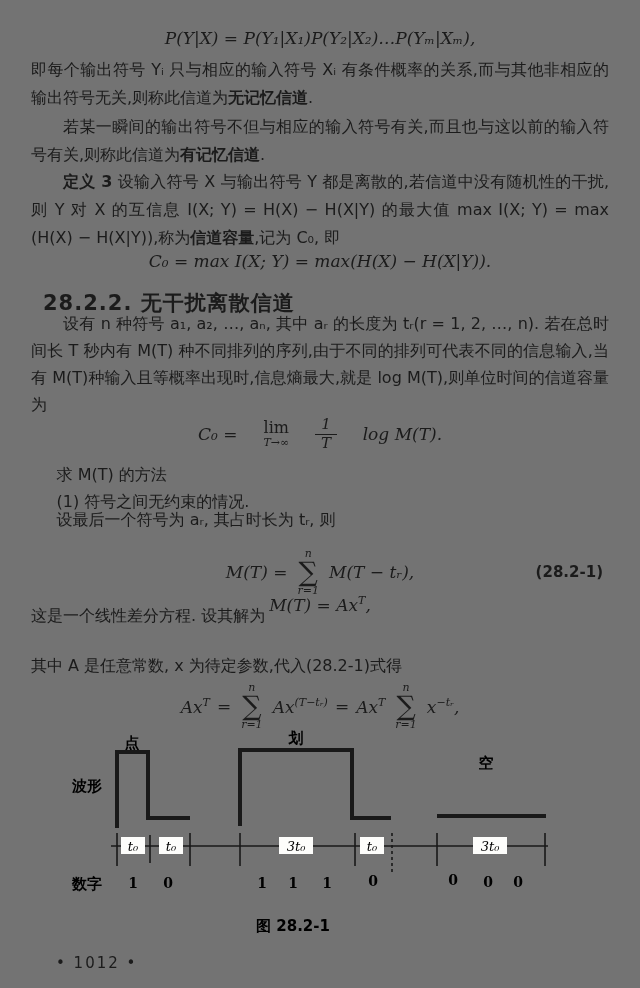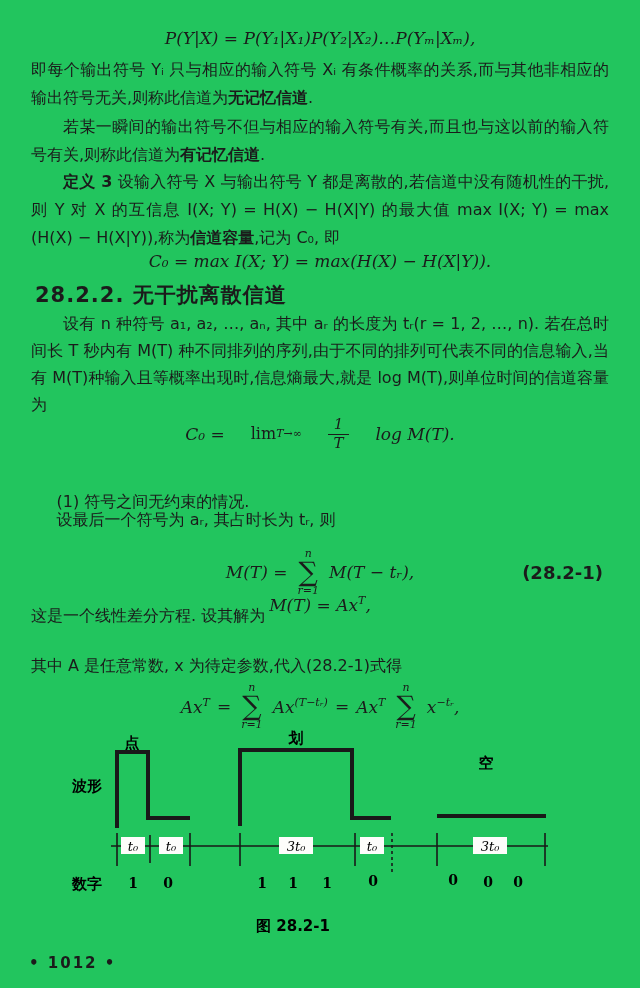--- a/index.html
+++ b/index.html
@@ -1,46 +1,46 @@
 <!DOCTYPE html>
 <html><head>
 <meta charset="utf-8">
 <style>
   html,body{margin:0;padding:0;background:#ffffff;}
   .page{
-    position:relative;width:640px;height:988px;background:#22c55e;color:#1b1b1b;
+    position:relative;width:640px;height:988px;background:#737373;color:#1b1b1b;
     font-family:"DejaVu Sans",sans-serif;overflow:hidden;
   }
   .blk{position:absolute;left:31px;width:578px;}
   .body-par{font-size:16px;line-height:28px;text-align:justify;margin:0;}
   .ind{text-indent:2em;}
   .ind-s{text-indent:1.6em;}
   .bold{font-weight:bold;}
   .math-center{
     text-align:center;font-family:"DejaVu Serif",serif;font-style:italic;
     font-size:17px;margin:0;
   }
-  .section-heading{font-size:21px;font-weight:bold;margin:4px;letter-spacing:1px;}
+  .section-heading{font-size:21px;font-weight:bold;margin:12px;letter-spacing:1px;}
   .eqrow{
     position:absolute;left:31px;width:578px;display:flex;align-items:center;
     justify-content:center;gap:7px;font-family:"DejaVu Serif",serif;
     font-style:italic;font-size:17px;
   }
   .sum{display:inline-flex;flex-direction:column;align-items:center;line-height:1;margin:0 3px;}
   .sum .stop{font-size:11px;}
   .sum .sigma{font-size:27px;font-style:normal;line-height:.95;}
   .sum .sbot{font-size:11px;}
-  .limop{display:inline-flex;flex-direction:row;align-items:center;line-height:1.05;font-style:normal;font-size:16px;}
+  .limop{display:inline-flex;flex-direction:column;align-items:center;line-height:1.05;font-style:normal;font-size:16px;}
   .limop .lsub{font-size:11px;font-style:italic;}
   .frac{display:inline-flex;flex-direction:column;align-items:center;line-height:1.15;font-size:15px;}
   .frac .num{padding:0 6px;border-bottom:1.5px solid #1b1b1b;}
-  .eqno{position:absolute;right:6px;font-style:normal;font-family:"DejaVu Sans",sans-serif;font-size:18px;font-weight:bold;margin-left:21px;}
+  .eqno{position:absolute;right:6px;font-style:normal;font-family:"DejaVu Sans",sans-serif;font-size:15px;font-weight:bold;margin-left:21px;}
   sup{font-size:11px;}
   .footer{
-    position:absolute;left:29px;top:954px;font-size:15px;font-weight:bold;letter-spacing:2px;
+    position:absolute;left:56px;top:954px;font-size:15px;font-weight:normal;letter-spacing:2px;
   }
   svg{position:absolute;}
   svg text{font-family:"DejaVu Sans",sans-serif;}
   svg .cjk{font-size:15px;font-weight:bold;}
   svg .tlabel{font-family:"DejaVu Serif",serif;font-style:italic;font-size:13px;}
   svg .digit{font-family:"DejaVu Serif",serif;font-size:14px;font-weight:bold;}
   svg .cap{font-size:15px;font-weight:bold;}
 </style>
 </head>
 <body>
@@ -67,20 +67,21 @@
       <span>lim</span>
       <span class="lsub">T→∞</span>
     </span>
     <span class="frac">
       <span class="num">1</span>
       <span>T</span>
     </span>
     <span>log M(T).</span>
   </div>
 
+  <p class="blk body-par ind-s" style="top:461px;">求 M(T) 的方法</p>
   <p class="blk body-par ind-s" style="top:488px;">(1) 符号之间无约束的情况.</p>
   <p class="blk body-par ind-s" style="top:506px;">设最后一个符号为 aᵣ, 其占时长为 tᵣ, 则</p>
 
   <div class="eqrow" style="top:546px;height:52px;">
     <span>M(T) =</span>
     <span class="sum">
       <span class="stop">n</span>
       <span class="sigma">∑</span>
       <span class="sbot">r=1</span>
     </span>

